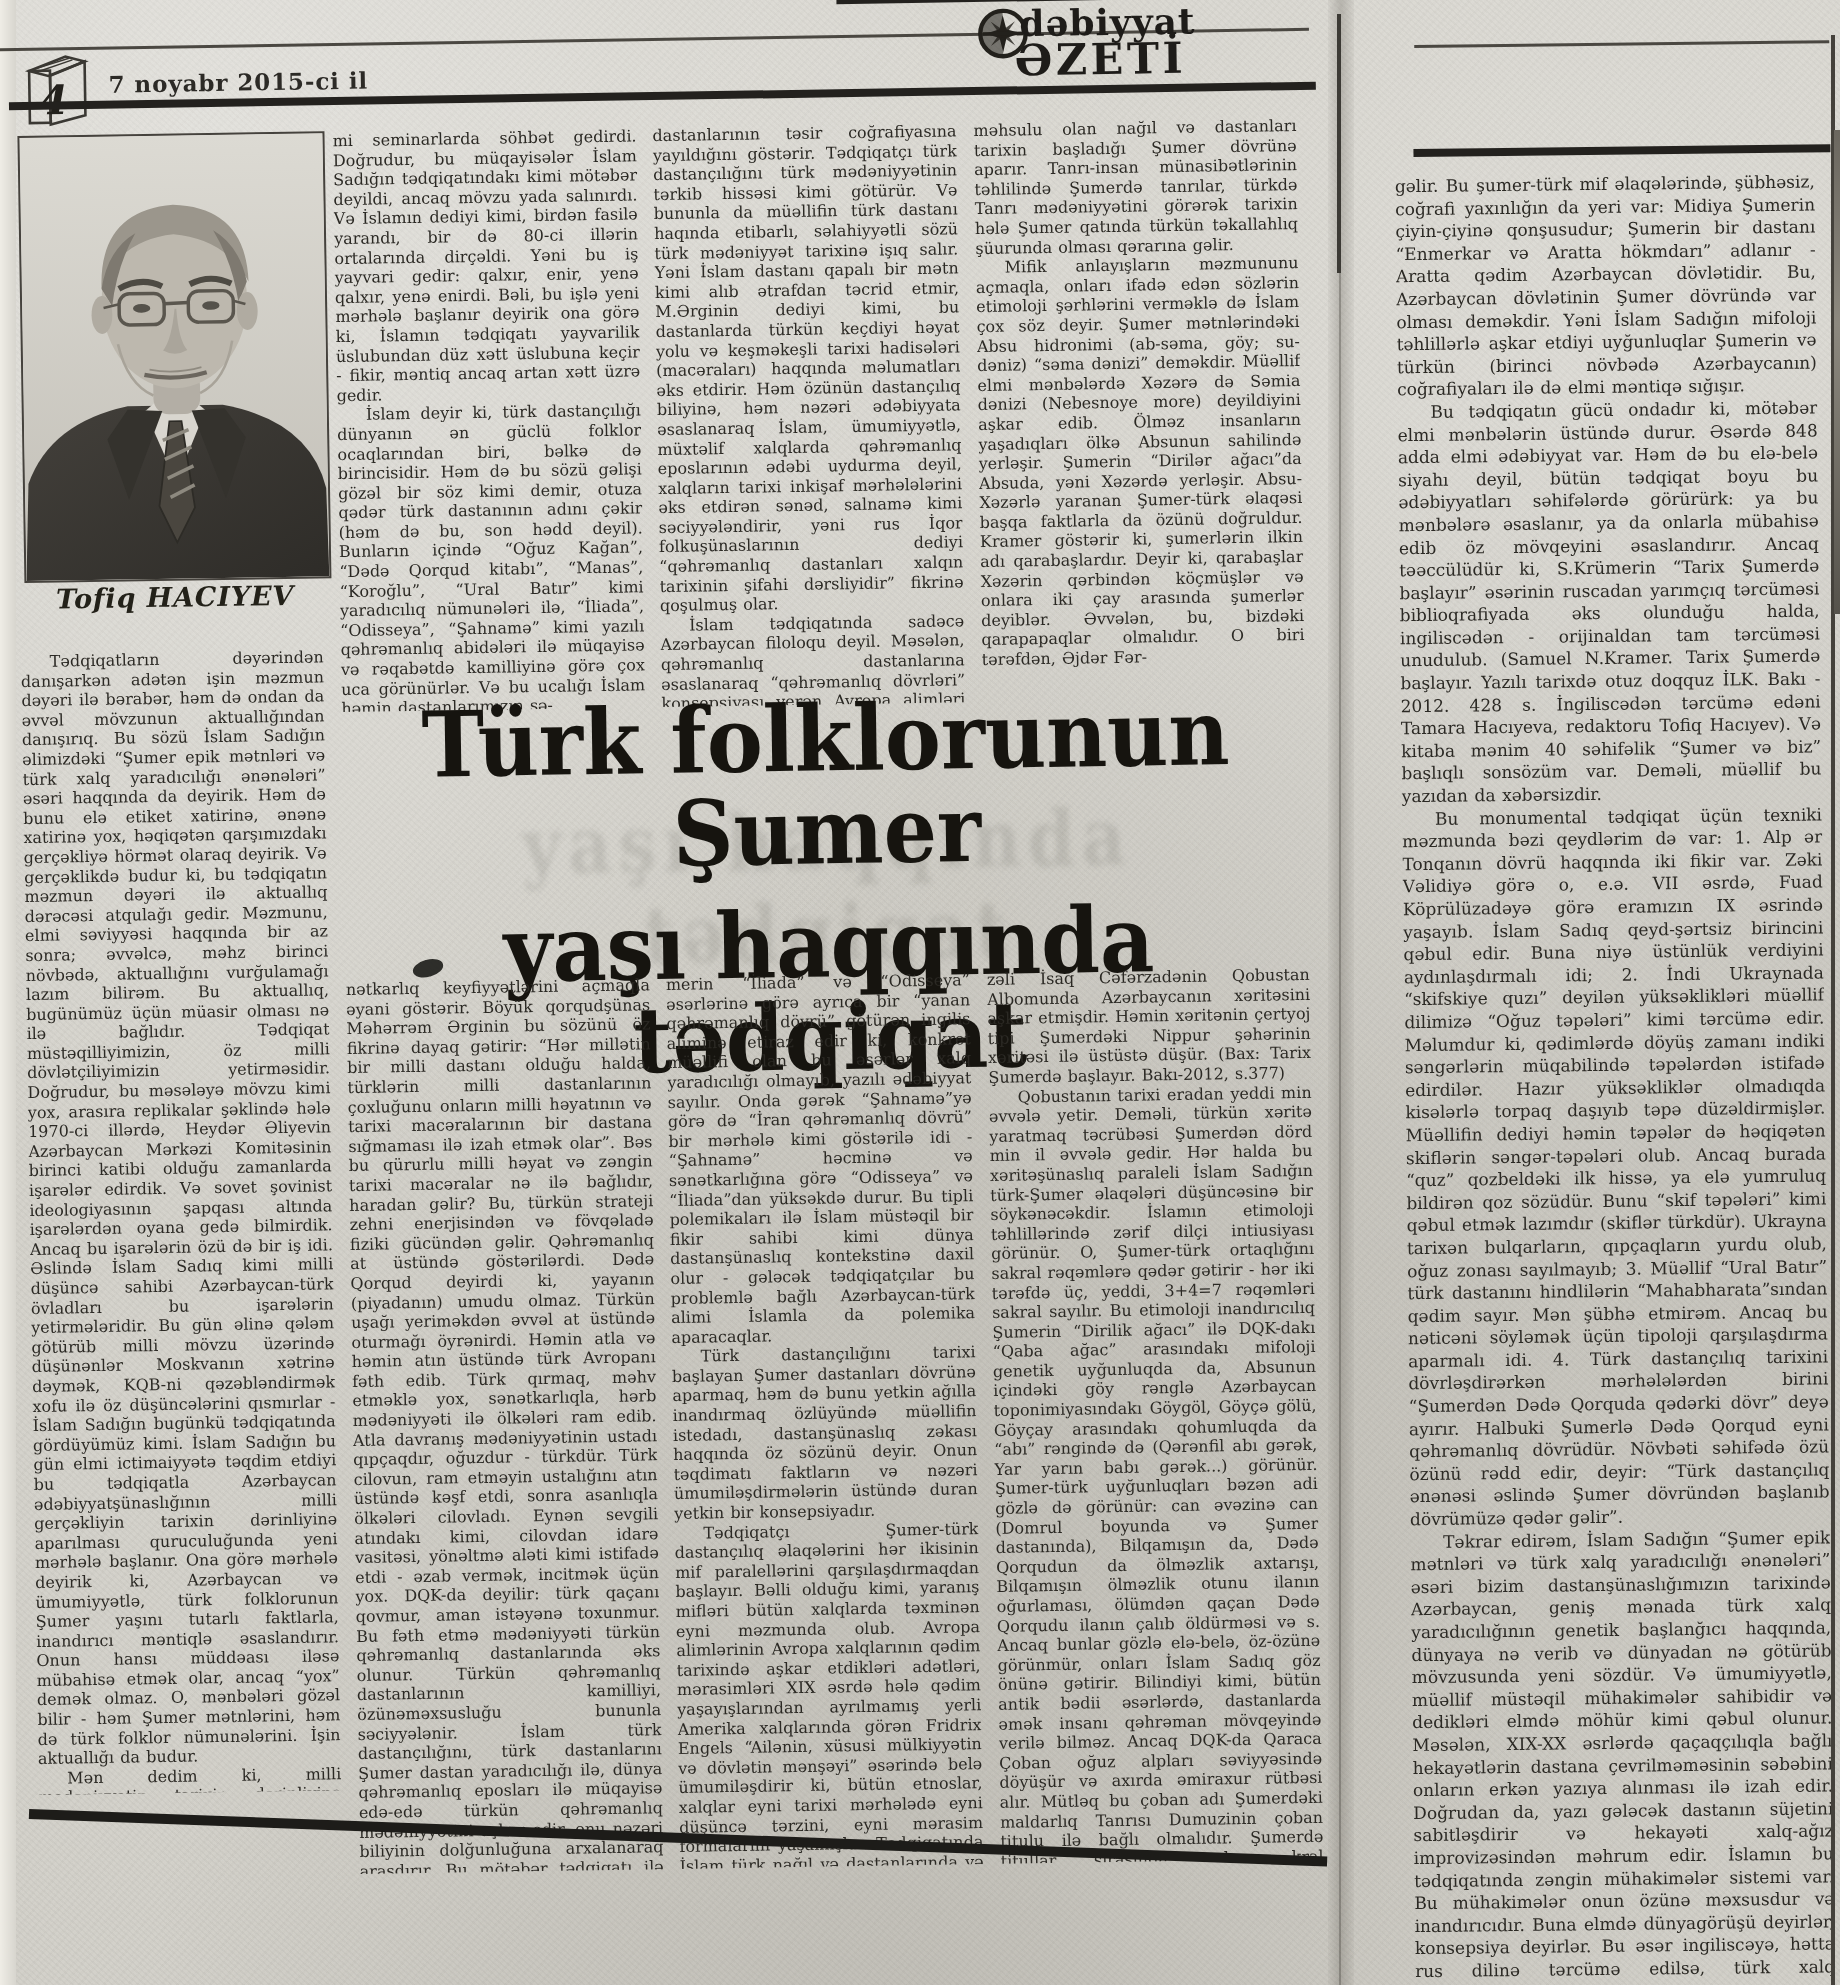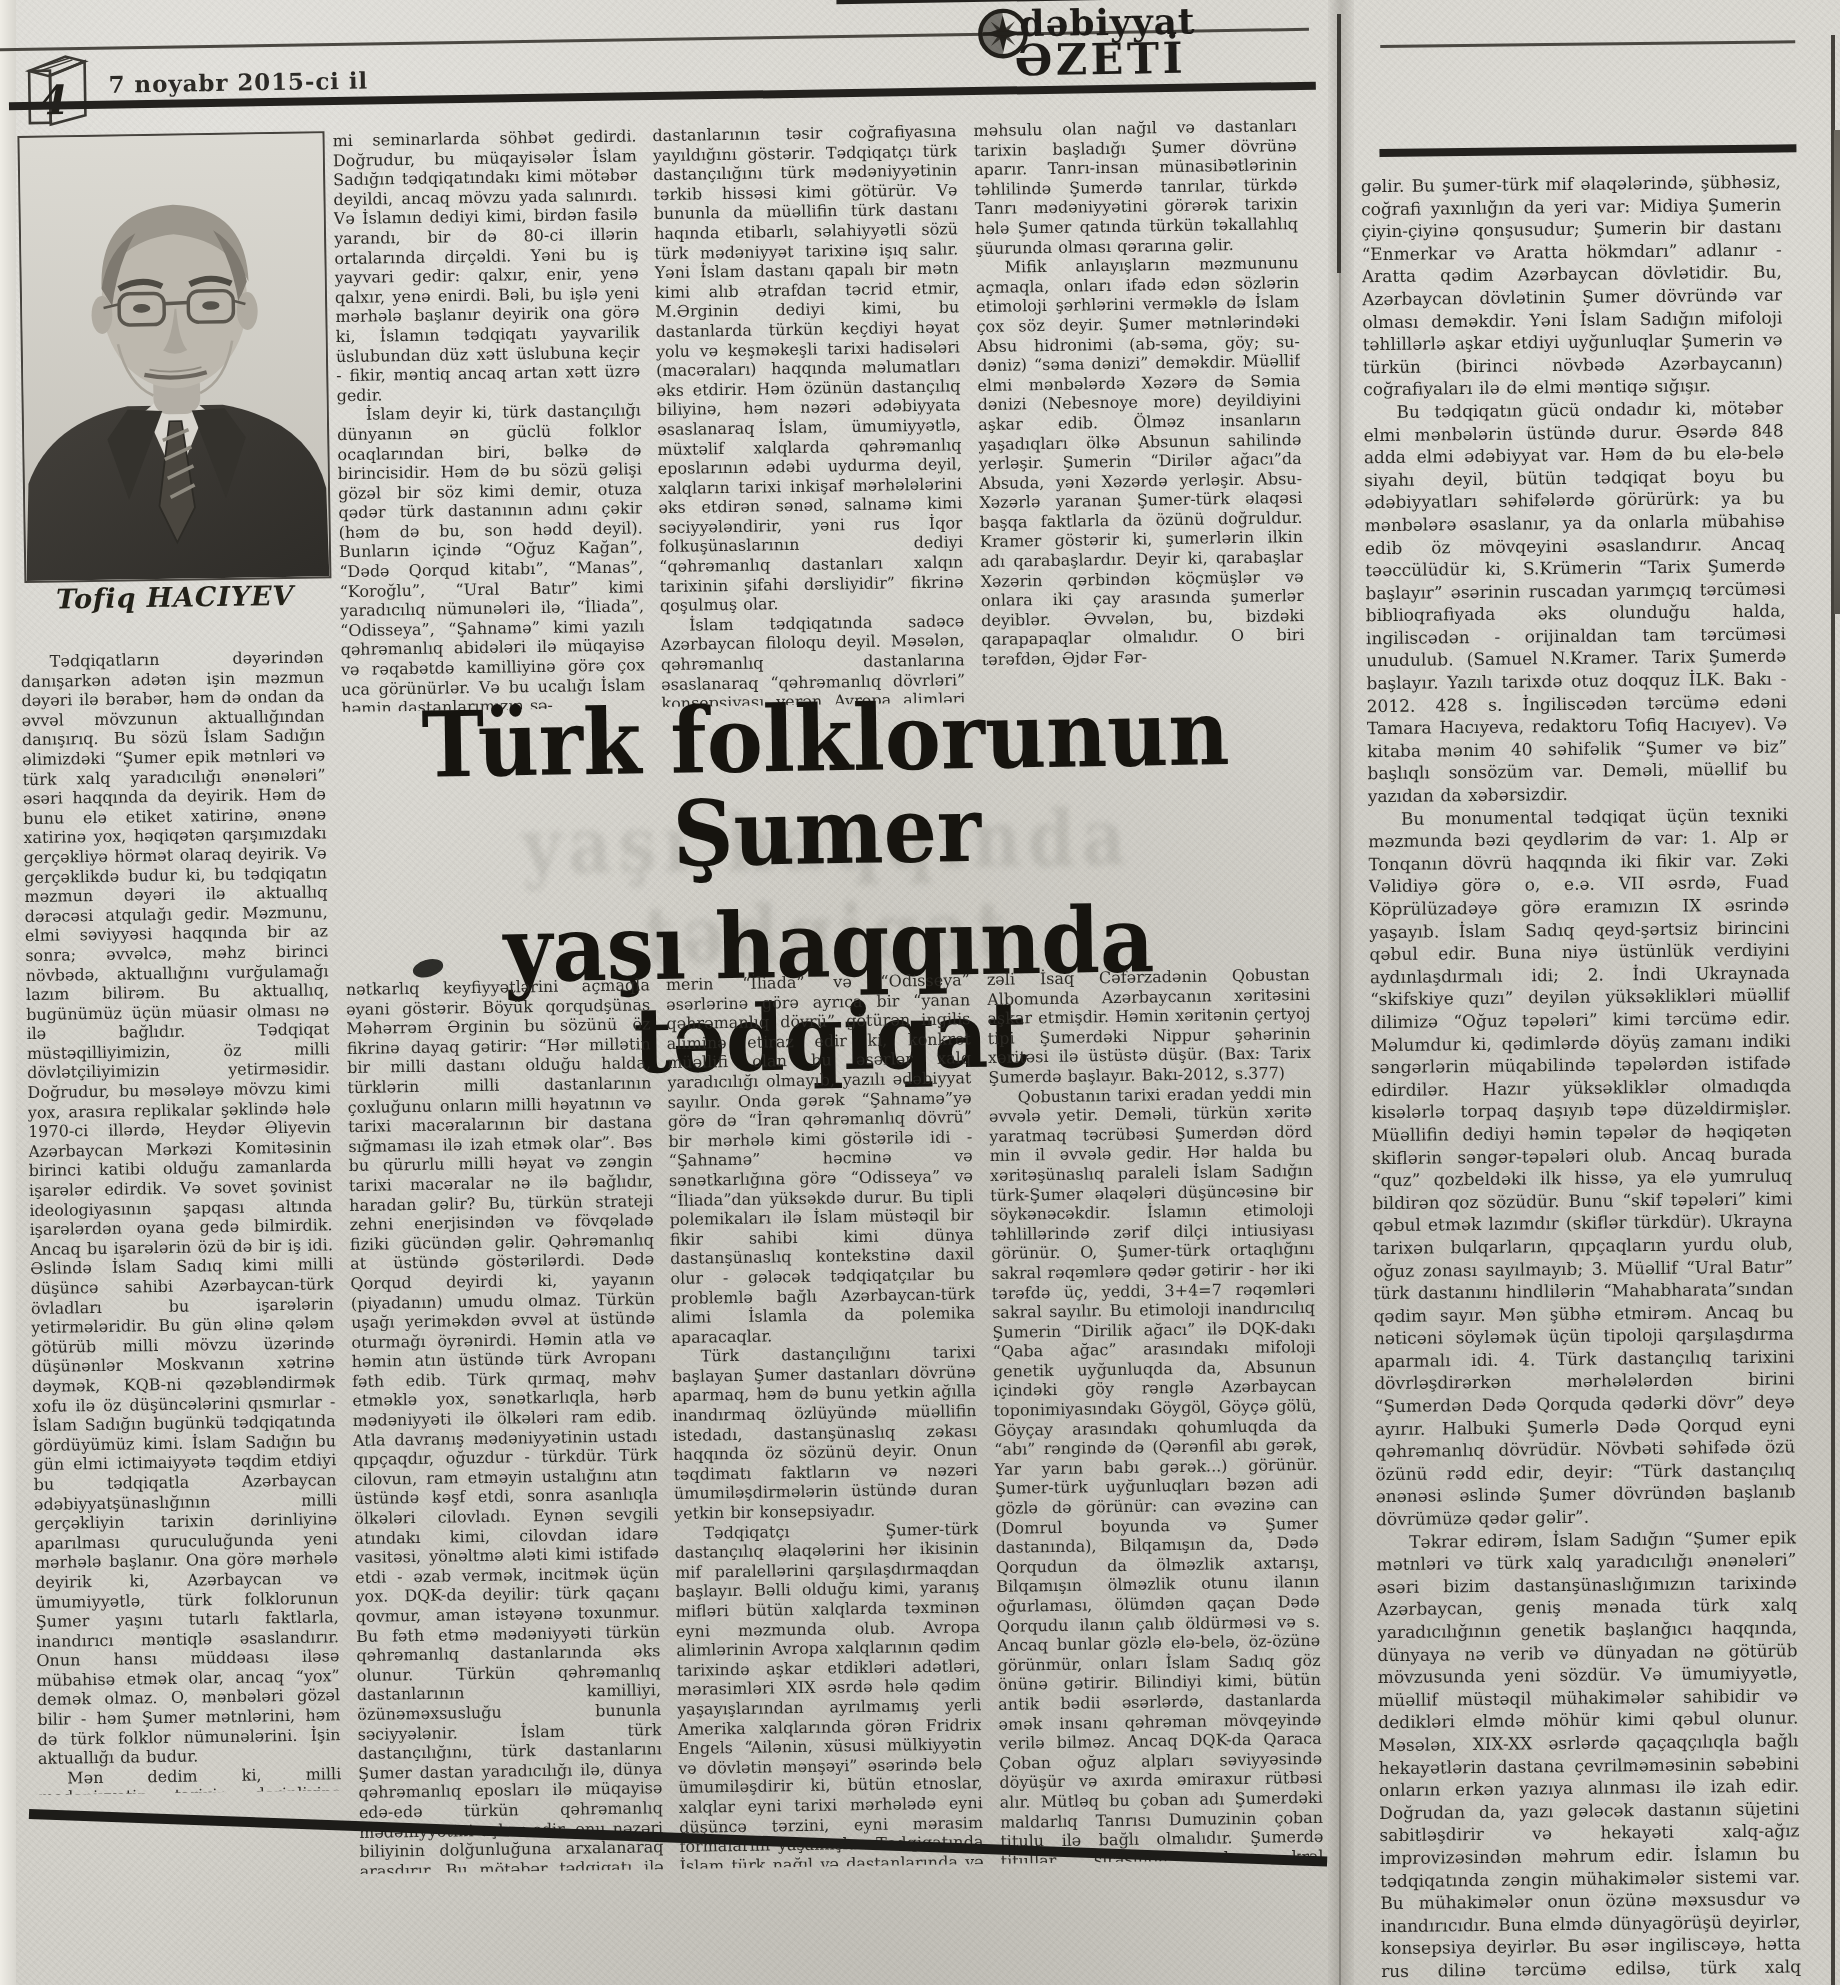--- a/index.html
+++ b/index.html
@@ -67,21 +67,21 @@
     filter:blur(2.6px);transform:scaleY(1.15);
   }
   .ink-smudge{position:absolute;left:413px;top:956px;width:31px;height:17.3px;background:#201f1c;border-radius:50%;transform:rotate(-14deg);opacity:.92;}
 
   
   .gutter{position:absolute;left:1328px;top:0;width:26px;height:1985px;
     background:linear-gradient(90deg, rgba(90,86,78,.05), rgba(90,86,78,.28), rgba(90,86,78,.06));}
   .gutter-line{position:absolute;left:1337px;top:14px;width:3.5px;height:259px;background:#3c3a35;}
   .gutter-line-low{position:absolute;left:1339px;top:273px;width:1.7px;height:1712px;background:rgba(70,66,60,.35);}
 
-  .right-page{position:absolute;left:1315px;top:0;width:491px;height:1929px;}
+  .right-page{position:absolute;left:1349px;top:0;width:491px;height:1929px;}
   .right-tilt{position:absolute;left:0;top:0;width:491px;height:1985px;transform:rotate(-0.65deg);transform-origin:246px 993px;}
   .r-thin-rule{left:76px;top:43px;width:415px;}
   .r-thick-rule{left:74px;top:147px;width:417px;height:7.8px;}
   .r-col{
     position:absolute;left:55px;top:173px;width:420px;height:1809px;
     text-align:justify;color:#2b2924;overflow:hidden;
     font-size:17px;line-height:22.6px;word-spacing:1.2px;
   }
   .r-col .para{margin:0;text-indent:33px;}
   .r-col .para.cont{text-indent:0;}

